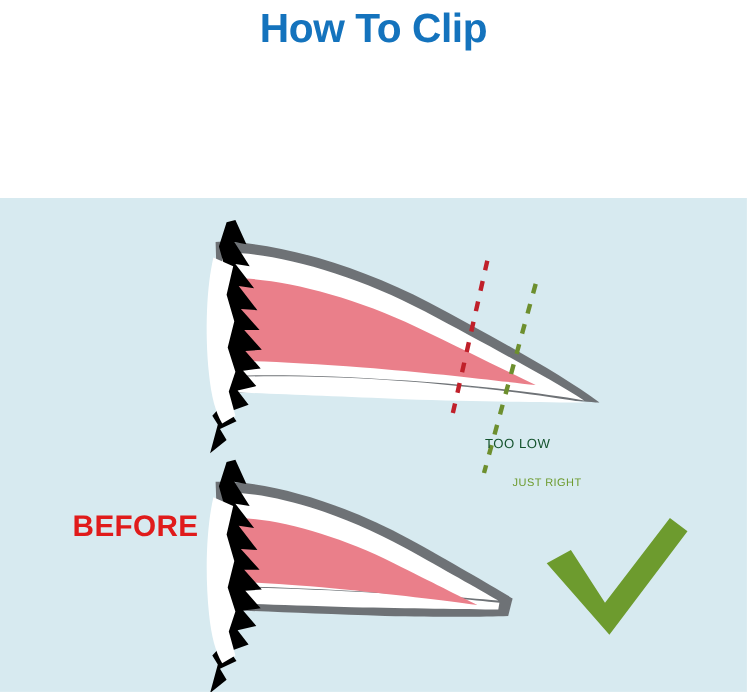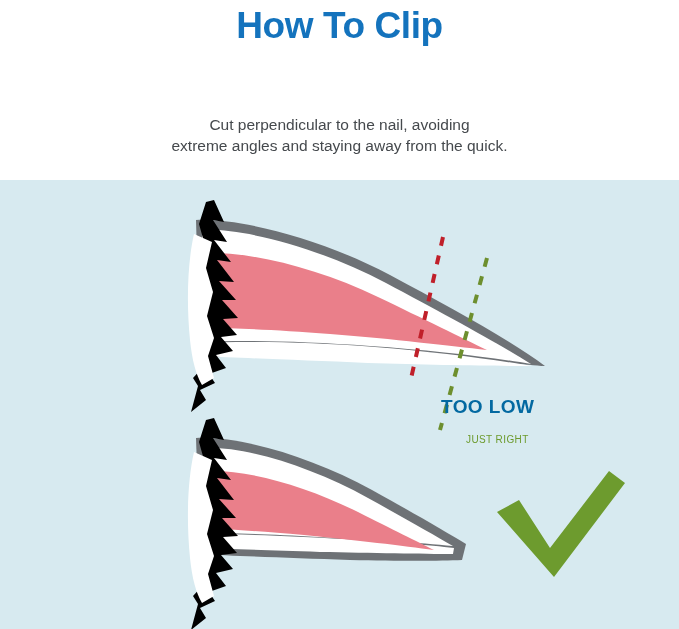--- a/index.html
+++ b/index.html
@@ -81,23 +81,23 @@
     left: 66px;
     top: 283px;
     font-size: 27px;
     font-weight: bold;
     color: #e01b1b;
     letter-spacing: 0.3px;
   }
   #label-too-low {
     left: 441px;
     top: 216px;
-    font-size: 19px;
-    font-weight: bold;
-    color: #0369a1;
+    font-size: 12px;
+    font-weight: normal;
+    color: #14532d;
     letter-spacing: 0.4px;
   }
   #label-just-right {
     left: 466px;
     top: 254px;
     font-size: 10px;
     font-weight: normal;
     color: #6d9b2e;
     letter-spacing: 0.4px;
   }
@@ -106,24 +106,20 @@
 <body>
 
 <div id="page">
 
   <div id="header">
 
     <div id="title-block">
       <span class="title-line">How To Clip</span>
     </div>
 
-    <div id="subtitle-block">
-      <span class="subtitle-line">Cut perpendicular to the nail, avoiding</span>
-      <span class="subtitle-line">extreme angles and staying away from the quick.</span>
-    </div>
 
   </div>
 
   <div id="panel">
 
     <svg id="panel-svg" viewBox="0 0 679 449" xmlns="http://www.w3.org/2000/svg">
 
       <g>
 
         <path d="M 196 40
@@ -229,20 +225,21 @@
       <path d="M 497 332
                L 519 320
                L 550 368
                L 609 291
                L 625 303
                L 554 397
                Z" fill="#6d9b2e"></path>
 
     </svg>
 
+    <div class="panel-label" id="label-before">BEFORE</div>
 
     <div class="panel-label" id="label-too-low">TOO LOW</div>
 
     <div class="panel-label" id="label-just-right">JUST RIGHT</div>
 
   </div>
 
 </div>
 
 </body></html>

